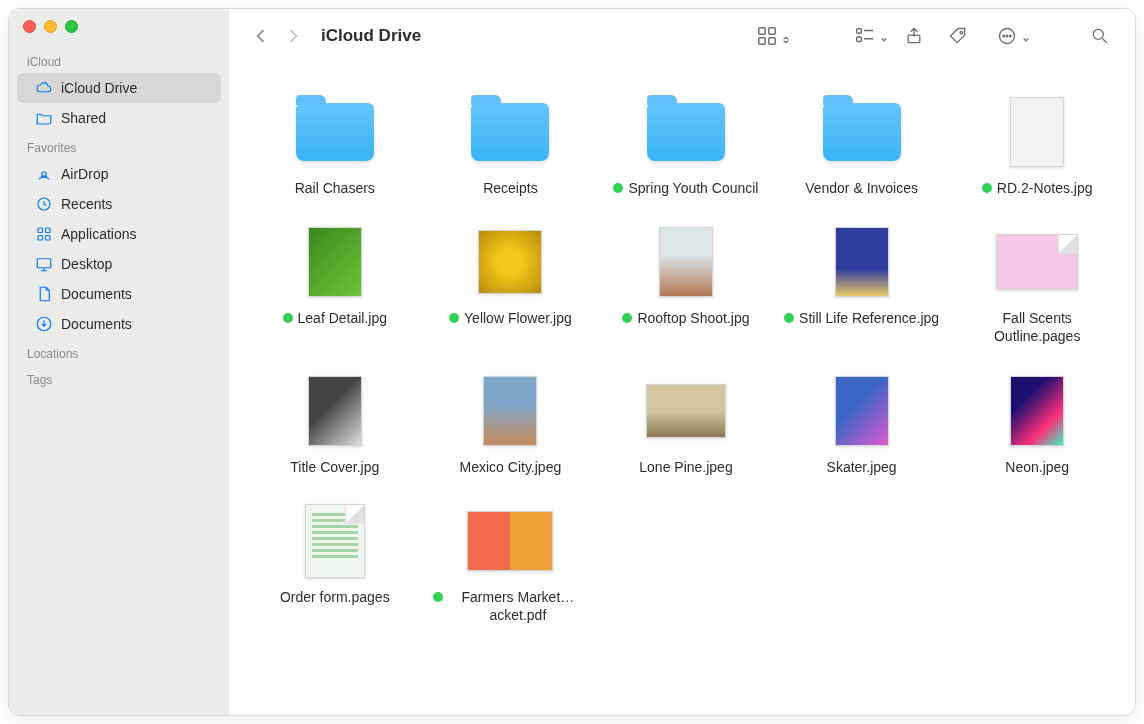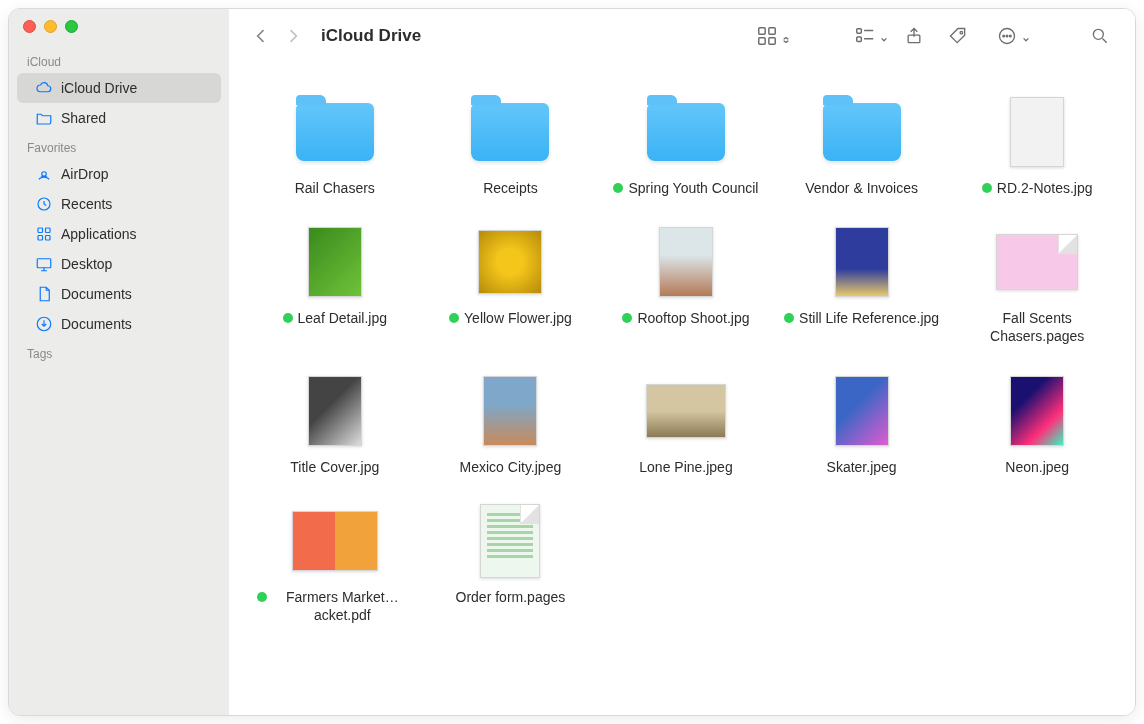--- a/index.html
+++ b/index.html
@@ -276,20 +276,21 @@
     <div class="side-item">
       <span class="icon">
         <svg viewBox="0 0 24 24" width="18" height="18">
             <circle cx="12" cy="12" r="9"></circle>
             <path d="M12 7v7M9 12l3 3 3-3"></path>
           </svg>
       </span>
       <span>Documents</span>
     </div>
 
+    <div class="section-label">Locations</div>
     <div class="section-label">Tags</div>
   </aside>
 
   <section class="main">
     <div class="toolbar">
       <div class="nav-btn">
         <svg viewBox="0 0 24 24" width="20" height="20">
             <path d="M15 5l-7 7 7 7" stroke="#8a8a8e" fill="none" stroke-width="2"></path>
           </svg>
       </div>
@@ -432,21 +433,21 @@
             <div class="lbl-wrap">
               <span class="tag-dot"></span>
               <span class="lbl">Still Life Reference.jpg</span>
             </div>
           </div>
           <div class="item">
             <div class="thumb">
               <div class="pages-doc img-thumb" style="background: rgb(247, 200, 232); width: 82px; height: 56px;"></div>
             </div>
             <div class="lbl-wrap">
-              <span class="lbl">Fall Scents Chasers.pages</span>
+              <span class="lbl">Fall Scents Outline.pages</span>
             </div>
           </div>
           <div class="item">
             <div class="thumb">
               <div class="img-thumb img-portrait c-title"></div>
             </div>
             <div class="lbl-wrap">
               <span class="lbl">Title Cover.jpg</span>
             </div>
           </div>
@@ -473,49 +474,49 @@
             <div class="lbl-wrap">
               <span class="lbl">Skater.jpeg</span>
             </div>
           </div>
           <div class="item">
             <div class="thumb">
               <div class="img-thumb img-portrait c-neon"></div>
             </div>
             <div class="lbl-wrap">
               <span class="lbl">Neon.jpeg</span>
+            </div>
+          </div>
+          <div class="item">
+            <div class="thumb">
+              <div class="pages-doc" style="background: rgb(238, 247, 237);">
+                <div class="body">
+                  <div class="line"></div>
+                  <div class="line"></div>
+                  <div class="line"></div>
+                  <div class="line"></div>
+                  <div class="line"></div>
+                  <div class="line"></div>
+                  <div class="line"></div>
+                  <div class="line"></div>
+                </div>
+              </div>
+            </div>
+            <div class="lbl-wrap">
+              <span class="lbl">Order form.pages</span>
             </div>
           </div>
           <div class="item">
             <div class="thumb">
               <div class="pdf-doc">
                 <div style="flex: 1 1 0%; background: rgb(242, 107, 74);"></div>
                 <div style="flex: 1 1 0%; background: rgb(242, 162, 58);"></div>
               </div>
             </div>
             <div class="lbl-wrap">
               <span class="tag-dot"></span>
               <span class="lbl">Farmers Market…acket.pdf</span>
             </div>
           </div>
-          <div class="item">
-            <div class="thumb">
-              <div class="pages-doc" style="background: rgb(238, 247, 237);">
-                <div class="body">
-                  <div class="line"></div>
-                  <div class="line"></div>
-                  <div class="line"></div>
-                  <div class="line"></div>
-                  <div class="line"></div>
-                  <div class="line"></div>
-                  <div class="line"></div>
-                  <div class="line"></div>
-                </div>
-              </div>
-            </div>
-            <div class="lbl-wrap">
-              <span class="lbl">Order form.pages</span>
-            </div>
-          </div>
         </div>
     </div>
   </section>
 </div>
 
 </body></html>

